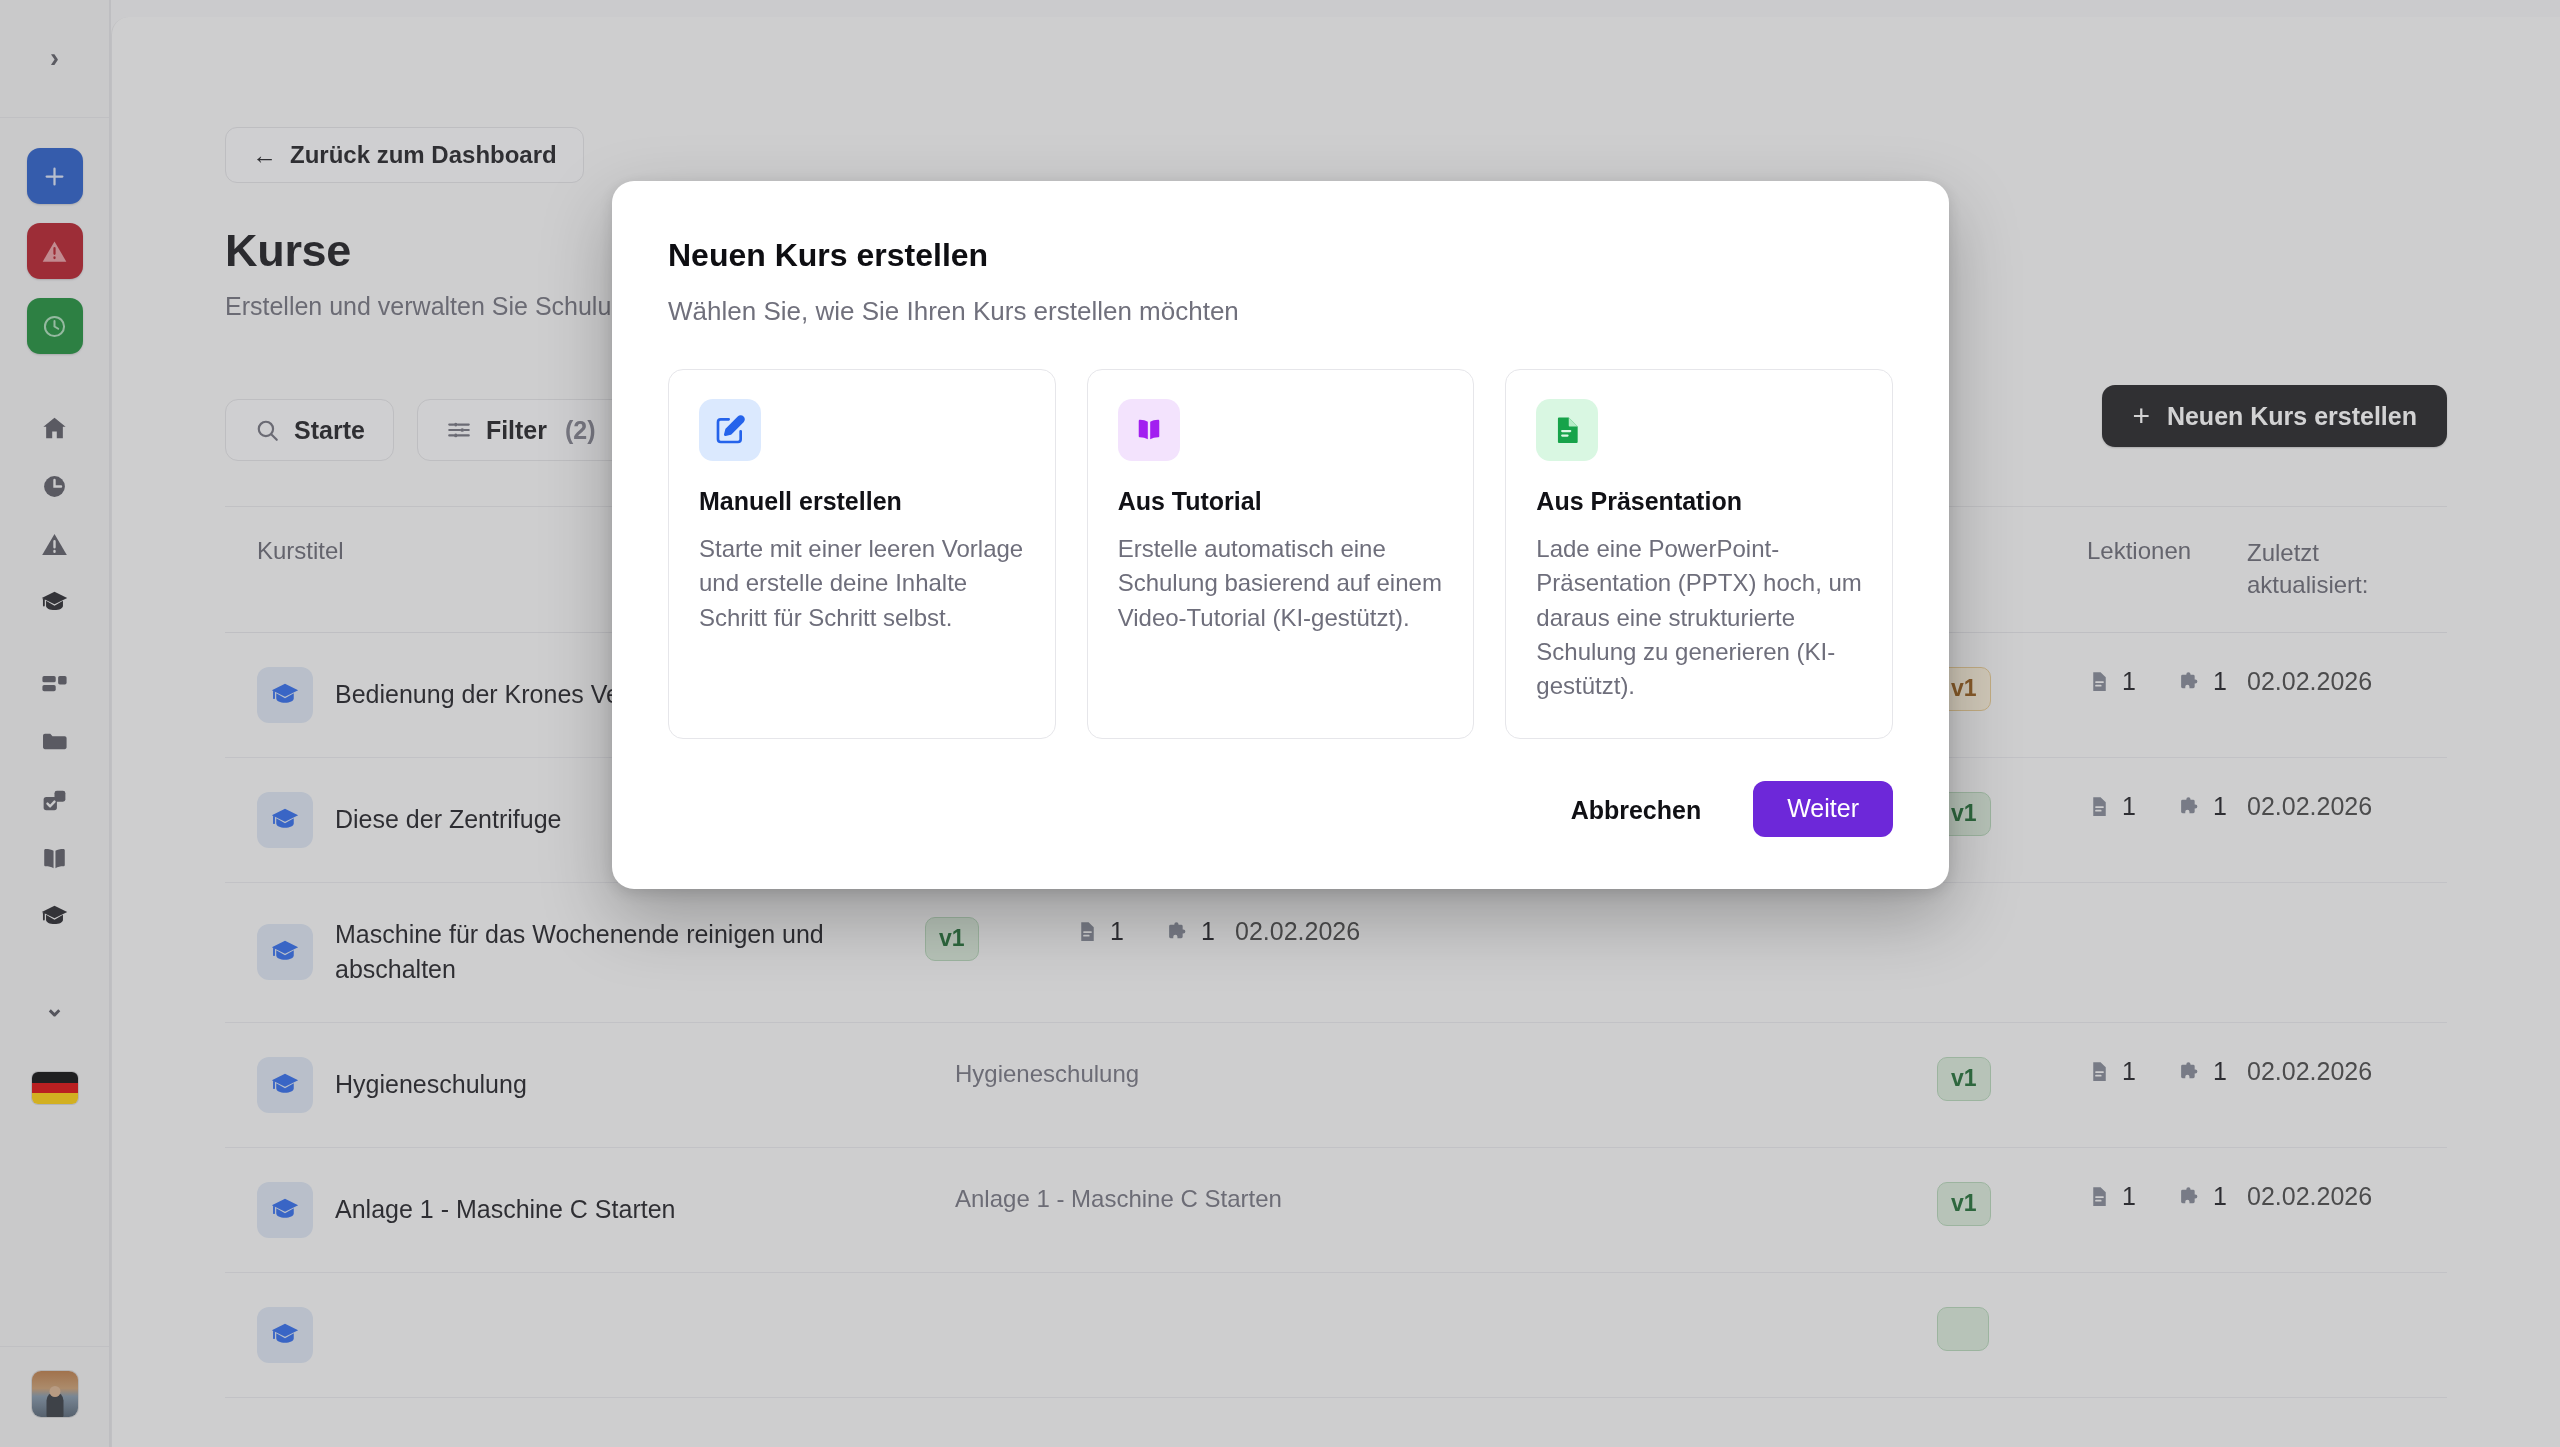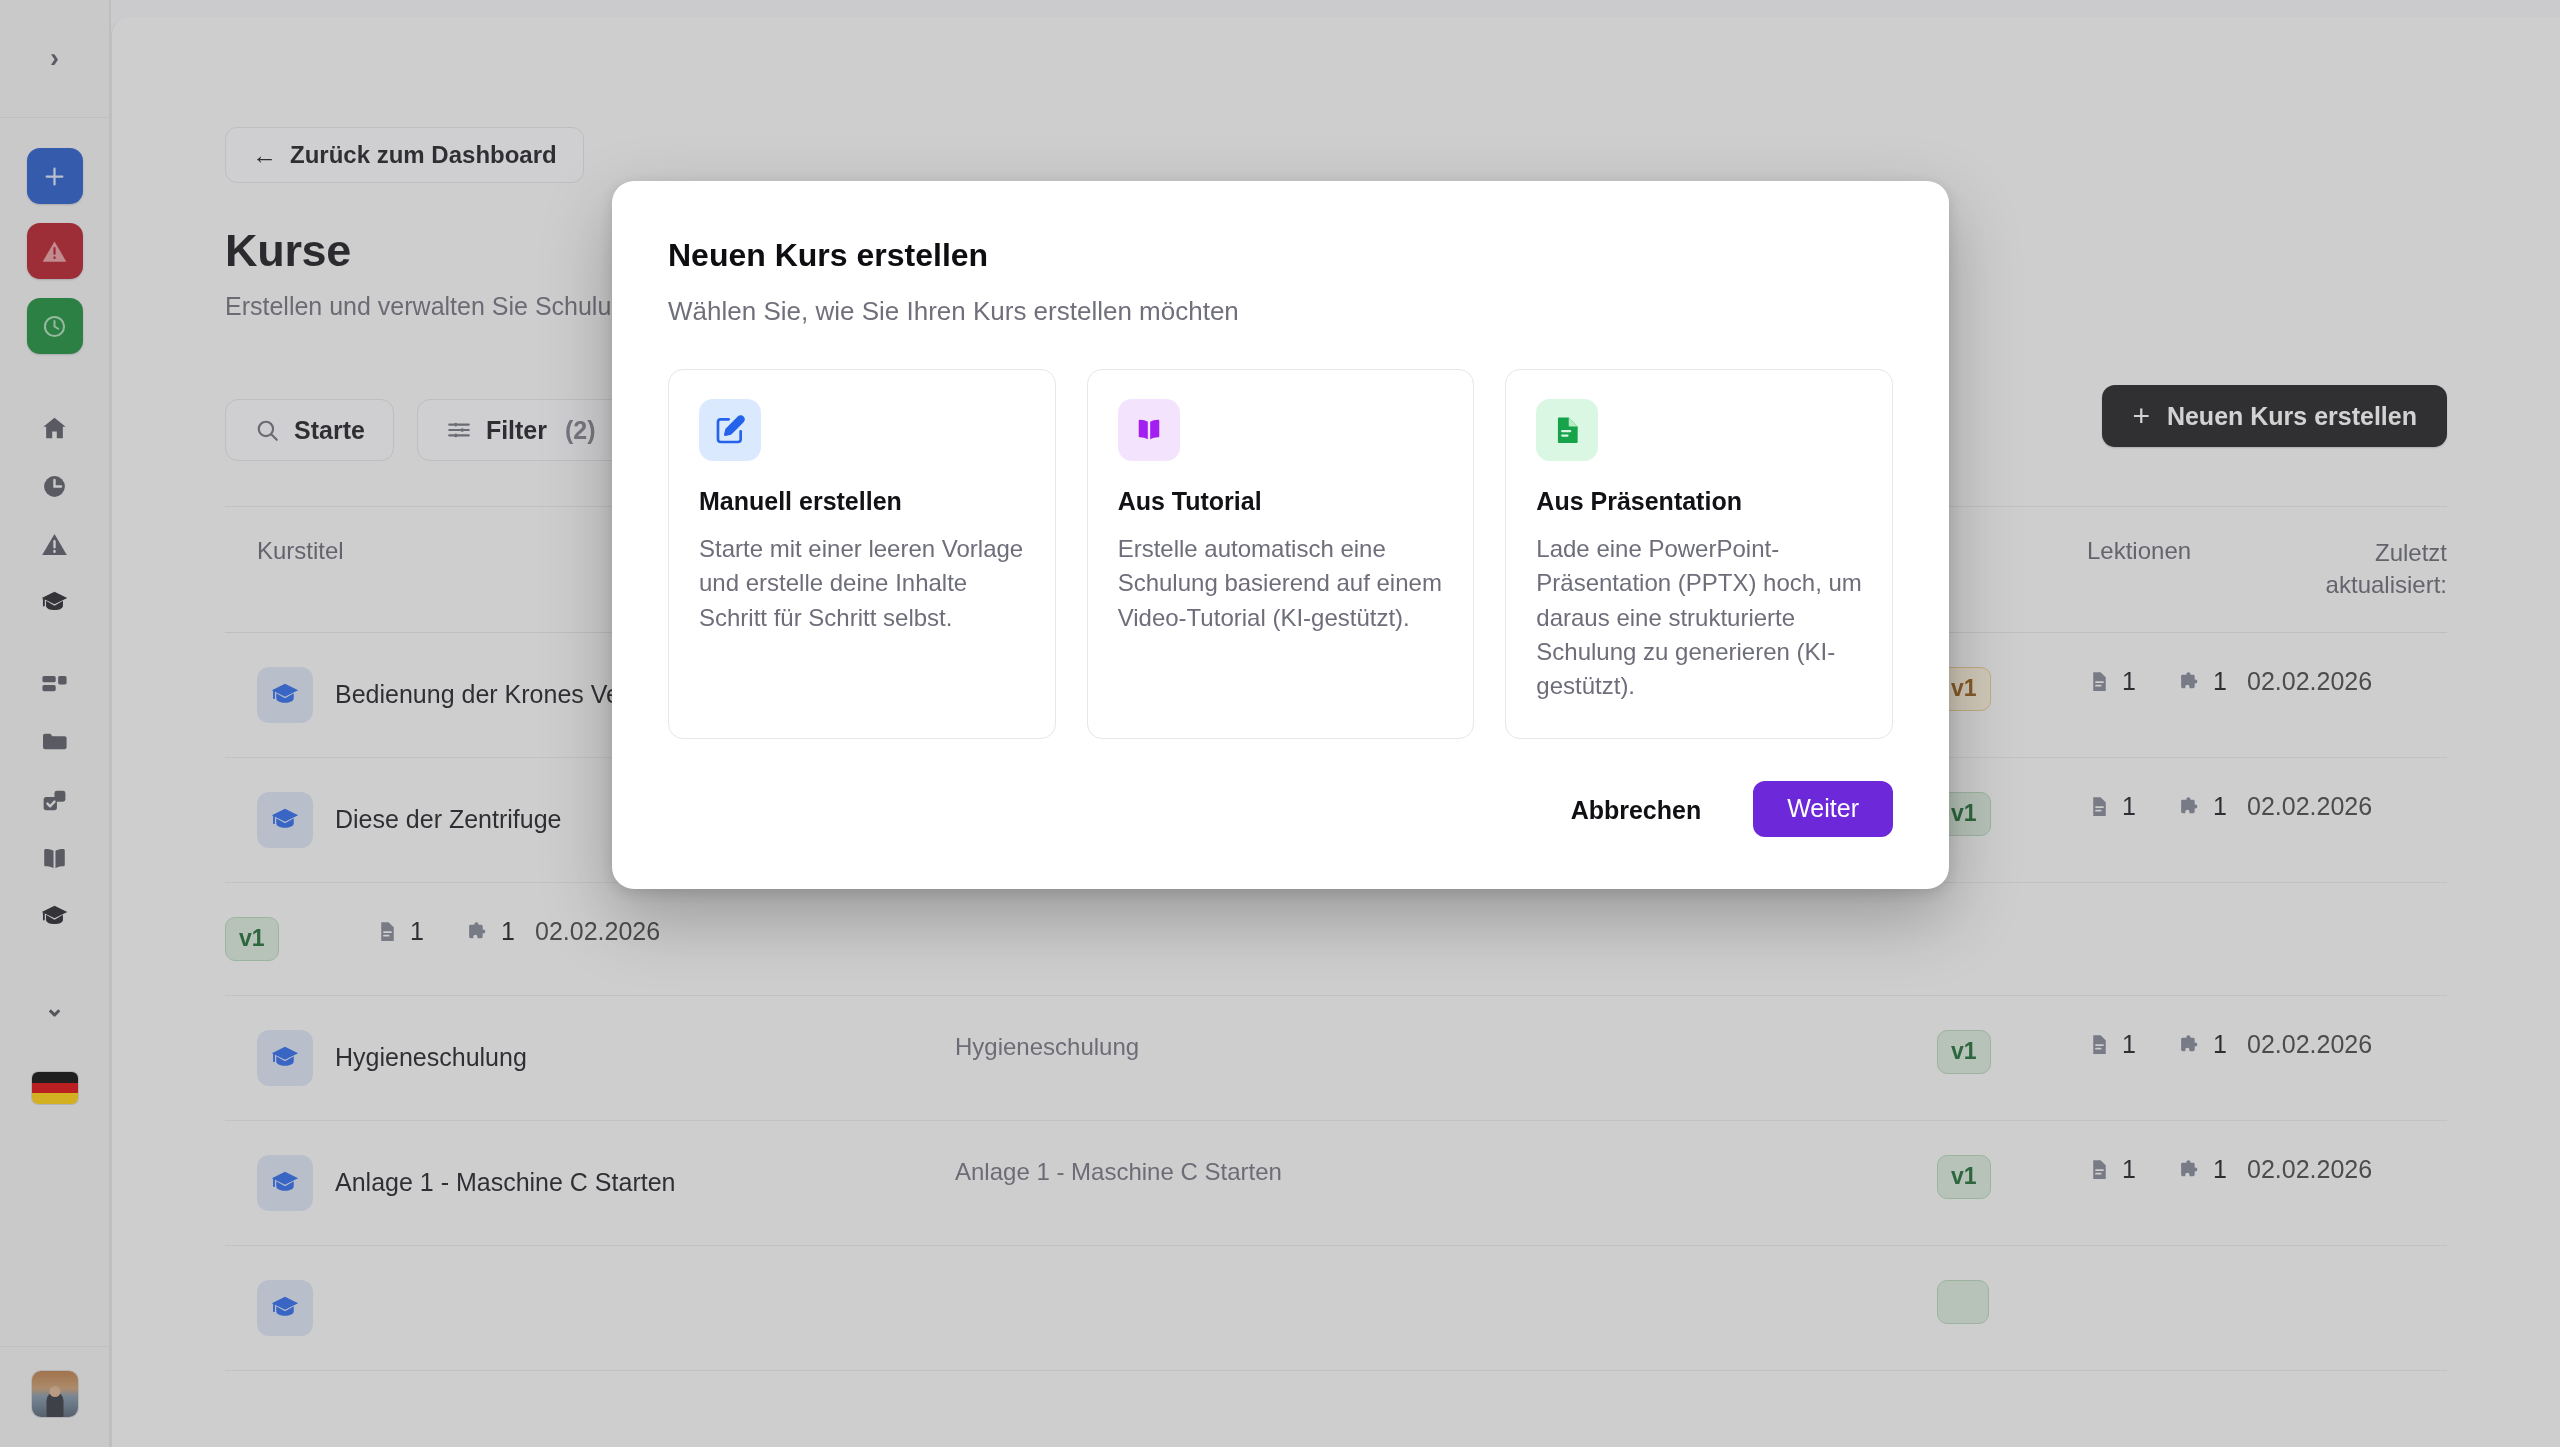--- a/index.html
+++ b/index.html
@@ -157,21 +157,21 @@
   .c-desc   { flex: 1 1 auto; padding: 34px 30px; }
   .c-ver    { width: 150px; padding: 34px 0; }
   .c-les    { width: 160px; padding: 34px 0; }
   .c-upd    { width: 200px; padding: 34px 0; }
 
   .row.head .c-title, .row.head .c-desc, .row.head .c-ver,
   .row.head .c-les, .row.head .c-upd {
     padding-top: 30px; padding-bottom: 30px;
     font-size: 24px; color: #62626e; font-weight: 400;
   }
-  .row.head .c-upd { line-height: 1.35; text-align: right; }
+  .row.head .c-upd { line-height: 1.35; }
 
   .title-cell { display: flex; align-items: center; gap: 22px; }
   .course-ic {
     width: 56px; height: 56px; border-radius: 12px;
     background: #dbe4f2; flex: 0 0 auto;
     display: flex; align-items: center; justify-content: center;
   }
   .course-ic svg { width: 30px; height: 30px; fill: #2563eb; }
   .title-txt { font-size: 25px; color: #15151a; line-height: 1.42; }
 
@@ -473,20 +473,32 @@
                     </svg>
                   <span>1</span>
                 </div>
               </div>
               <div class="c-upd">
                 <span class="upd-txt">02.02.2026</span>
               </div>
             </div>
 
             <div class="row">
+              <div class="c-title">
+                <div class="title-cell">
+                  <span class="course-ic">
+                    <svg viewBox="0 0 24 24">
+                        <path d="M12 3 1.5 8.2 12 13.4l10.5-5.2L12 3z"></path>
+                        <path d="M5 10.5v4.3c0 1.9 3.1 3.4 7 3.4s7-1.5 7-3.4v-4.3L12 14.6 5 10.5z"></path>
+                        <path d="M3.2 9.4v5.1" stroke="#2563eb" stroke-width="1.5" stroke-linecap="round"></path>
+                      </svg>
+                  </span>
+                  <span class="title-txt">Maschine für das Wochenende reinigen und abschalten</span>
+                </div>
+              </div>
               <div class="c-ver">
                 <span class="badge-v">v1</span>
               </div>
               <div class="c-les">
                 <div class="les-cell">
                   <svg viewBox="0 0 24 24">
                       <path d="M6 3h7l5 5v13H6V3z"></path>
                       <path d="M8.6 12.6h6.8M8.6 16h4.6" stroke="#fafafa" stroke-width="1.6" stroke-linecap="round"></path>
                     </svg>
                   <span>1</span>

